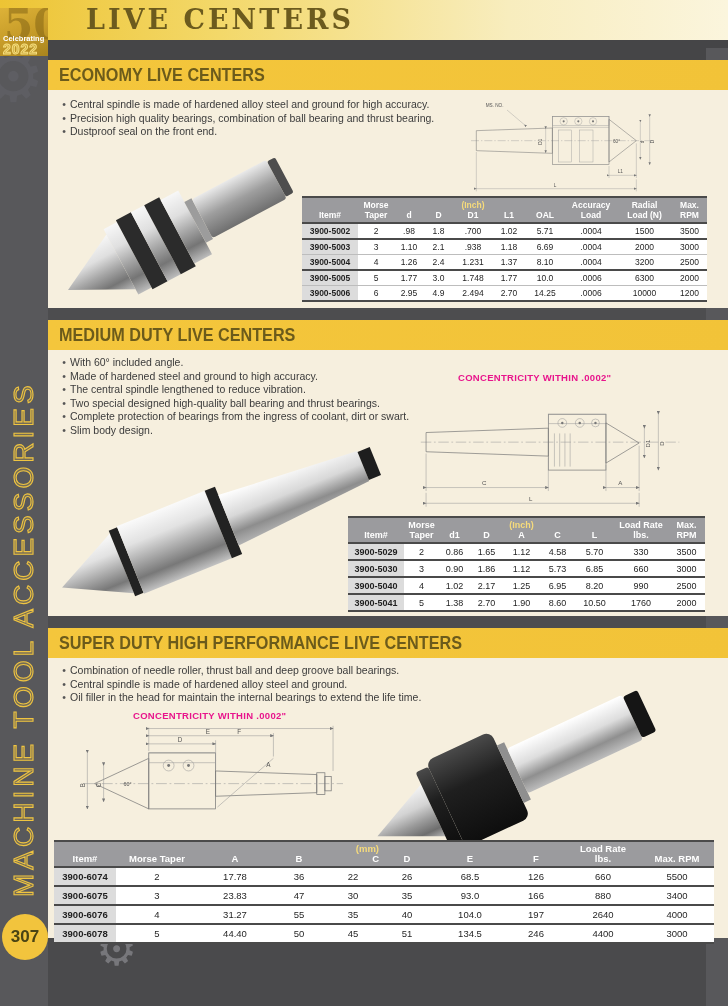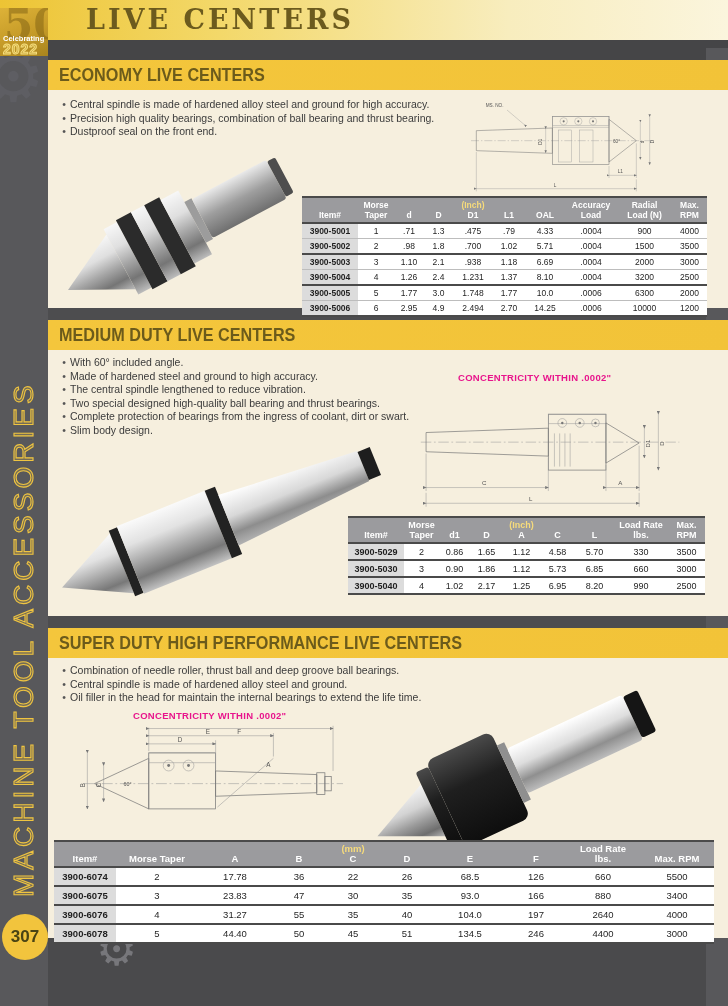--- a/index.html
+++ b/index.html
@@ -227,32 +227,20 @@
               <span class="th-top">Radial</span>
               <span class="th-bot">Load (N)</span>
             </th>
             <th style="width: 33px;">
               <span class="th-top">Max.</span>
               <span class="th-bot">RPM</span>
             </th>
           </tr>
         </thead>
         <tbody>
-          <tr>
-            <td class="item">3900-5001</td>
-            <td>1</td>
-            <td>.71</td>
-            <td>1.3</td>
-            <td>.475</td>
-            <td>.79</td>
-            <td>4.33</td>
-            <td>.0004</td>
-            <td>900</td>
-            <td>4000</td>
-          </tr>
           <tr class="sep">
             <td class="item">3900-5002</td>
             <td>2</td>
             <td>.98</td>
             <td>1.8</td>
             <td>.700</td>
             <td>1.02</td>
             <td>5.71</td>
             <td>.0004</td>
             <td>1500</td>
@@ -484,20 +472,31 @@
             <td class="item">3900-5040</td>
             <td>4</td>
             <td>1.02</td>
             <td>2.17</td>
             <td>1.25</td>
             <td>6.95</td>
             <td>8.20</td>
             <td>990</td>
             <td>2500</td>
           </tr>
+          <tr class="sep">
+            <td class="item">3900-5041</td>
+            <td>5</td>
+            <td>1.38</td>
+            <td>2.70</td>
+            <td>1.90</td>
+            <td>8.60</td>
+            <td>10.50</td>
+            <td>1760</td>
+            <td>2000</td>
+          </tr>
         </tbody>
       </table>
     </div>
 </section>
 
 <section class="panel" id="p3">
   <div class="band">
     <span class="band-title">SUPER DUTY HIGH PERFORMANCE LIVE CENTERS</span>
   </div>
   <div class="bullets" style="left:10px;top:36px;width:480px;">
@@ -603,21 +602,21 @@
               <span class="th-bot">Morse Taper</span>
             </th>
             <th style="width: 72px;">
               <span class="th-top"></span>
               <span class="th-bot">A</span>
             </th>
             <th style="width: 52px;">
               <span class="th-top"></span>
               <span class="th-bot">B</span>
             </th>
-            <th style="width: 52px;">
+            <th style="width: 52px; text-align: right;">
               <span class="th-top u">(mm)</span>
               <span class="th-bot">C</span>
             </th>
             <th style="width: 52px;">
               <span class="th-top"></span>
               <span class="th-bot">D</span>
             </th>
             <th style="width: 70px;">
               <span class="th-top"></span>
               <span class="th-bot">E</span>

